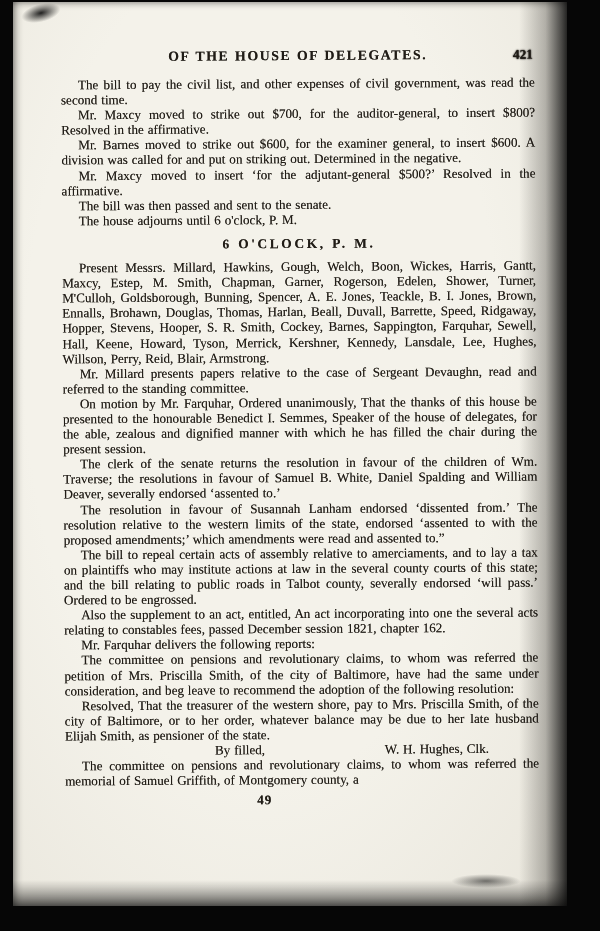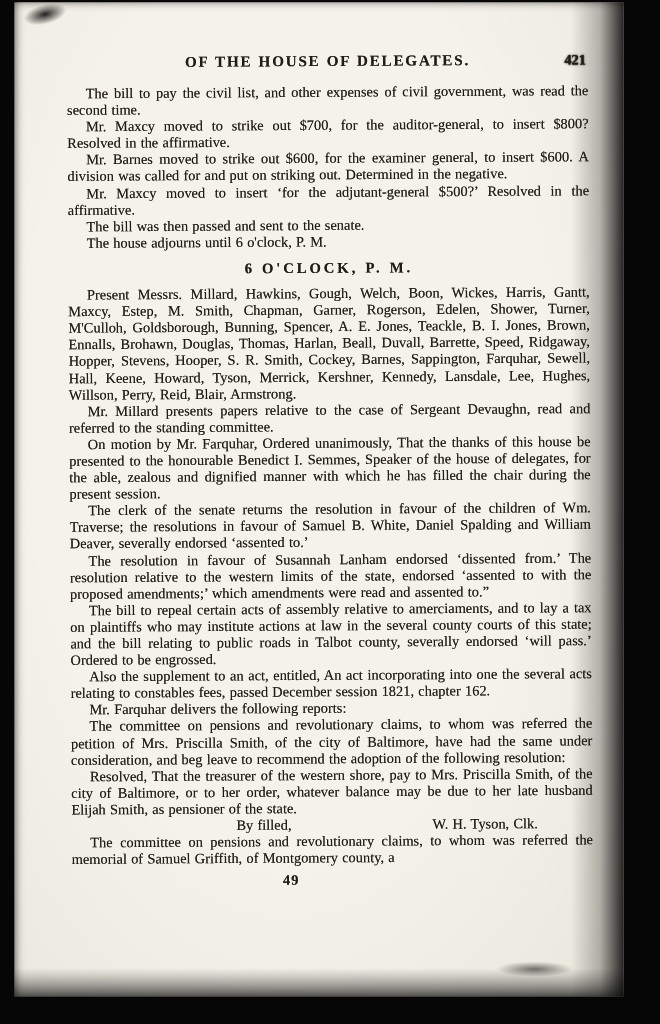--- a/index.html
+++ b/index.html
@@ -98,21 +98,21 @@
     <p>The clerk of the senate returns the resolution in favour of the children of Wm. Traverse; the resolutions in favour of Samuel B. White, Daniel Spalding and William Deaver, severally endorsed ‘assented to.’</p>
     <p>The resolution in favour of Susannah Lanham endorsed ‘dissented from.’  The resolution relative to the western limits of the state, endorsed ‘assented to with the proposed amendments;’ which amendments were read and assented to.”</p>
     <p>The bill to repeal certain acts of assembly relative to amerciaments, and to lay a tax on plaintiffs who may institute actions at law in the several county courts of this state; and the bill relating to public roads in Talbot county, severally endorsed ‘will pass.’  Ordered to be engrossed.</p>
     <p>Also the supplement to an act, entitled, An act incorporating into one the several acts relating to constables fees, passed December session 1821, chapter 162.</p>
     <p>Mr. Farquhar delivers the following reports:</p>
     <p>The committee on pensions and revolutionary claims, to whom was referred the petition of Mrs. Priscilla Smith, of the city of Baltimore, have had the same under consideration, and beg leave to recommend the adoption of the following resolution:</p>
     <p>Resolved, That the treasurer of the western shore, pay to Mrs. Priscilla Smith, of the city of Baltimore, or to her order, whatever balance may be due to her late husband Elijah Smith, as pensioner of the state.</p>
 
     <div class="byline">
       <span>By filled,</span>
-      <span>W. H. Tyson, Clk.</span>
+      <span>W. H. Hughes, Clk.</span>
     </div>
 
     <p>The committee on pensions and revolutionary claims, to whom was referred the memorial of Samuel Griffith, of Montgomery county, a</p>
 
     <div class="footer-sig">49</div>
 
   </div>
 
   <div class="smudge-bottomright"></div>
   <div class="bottom-shadow"></div>

